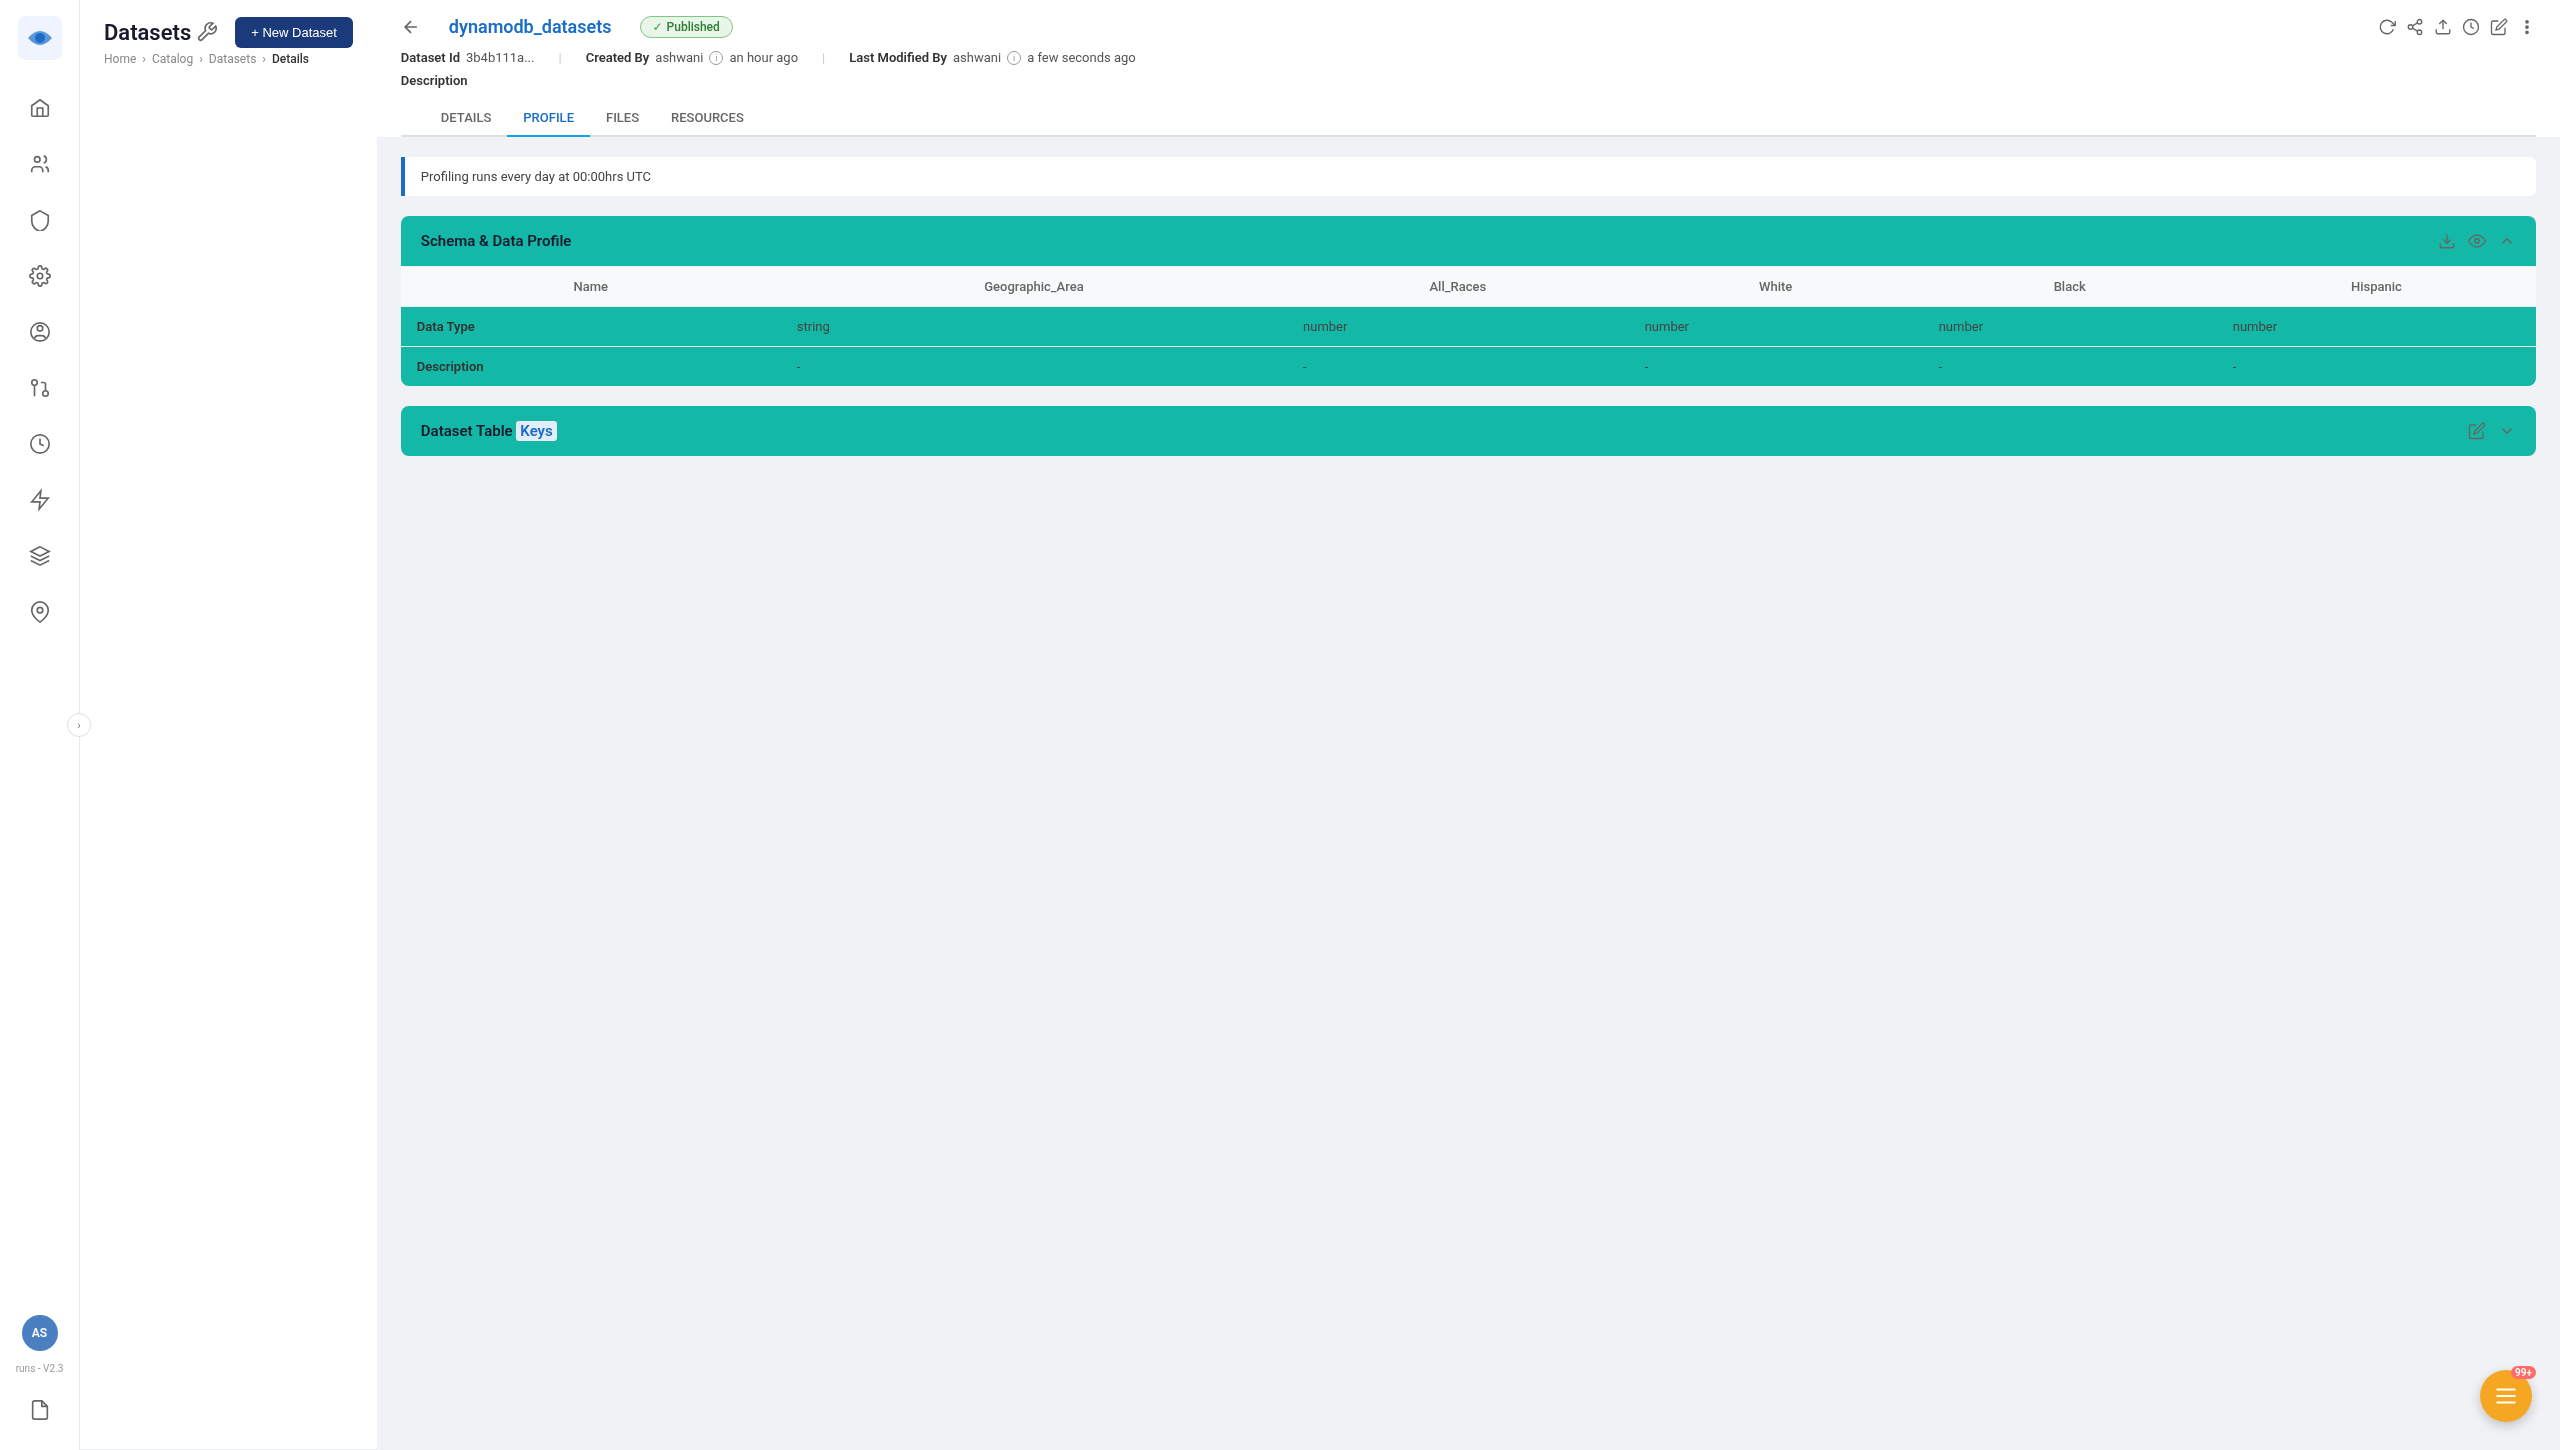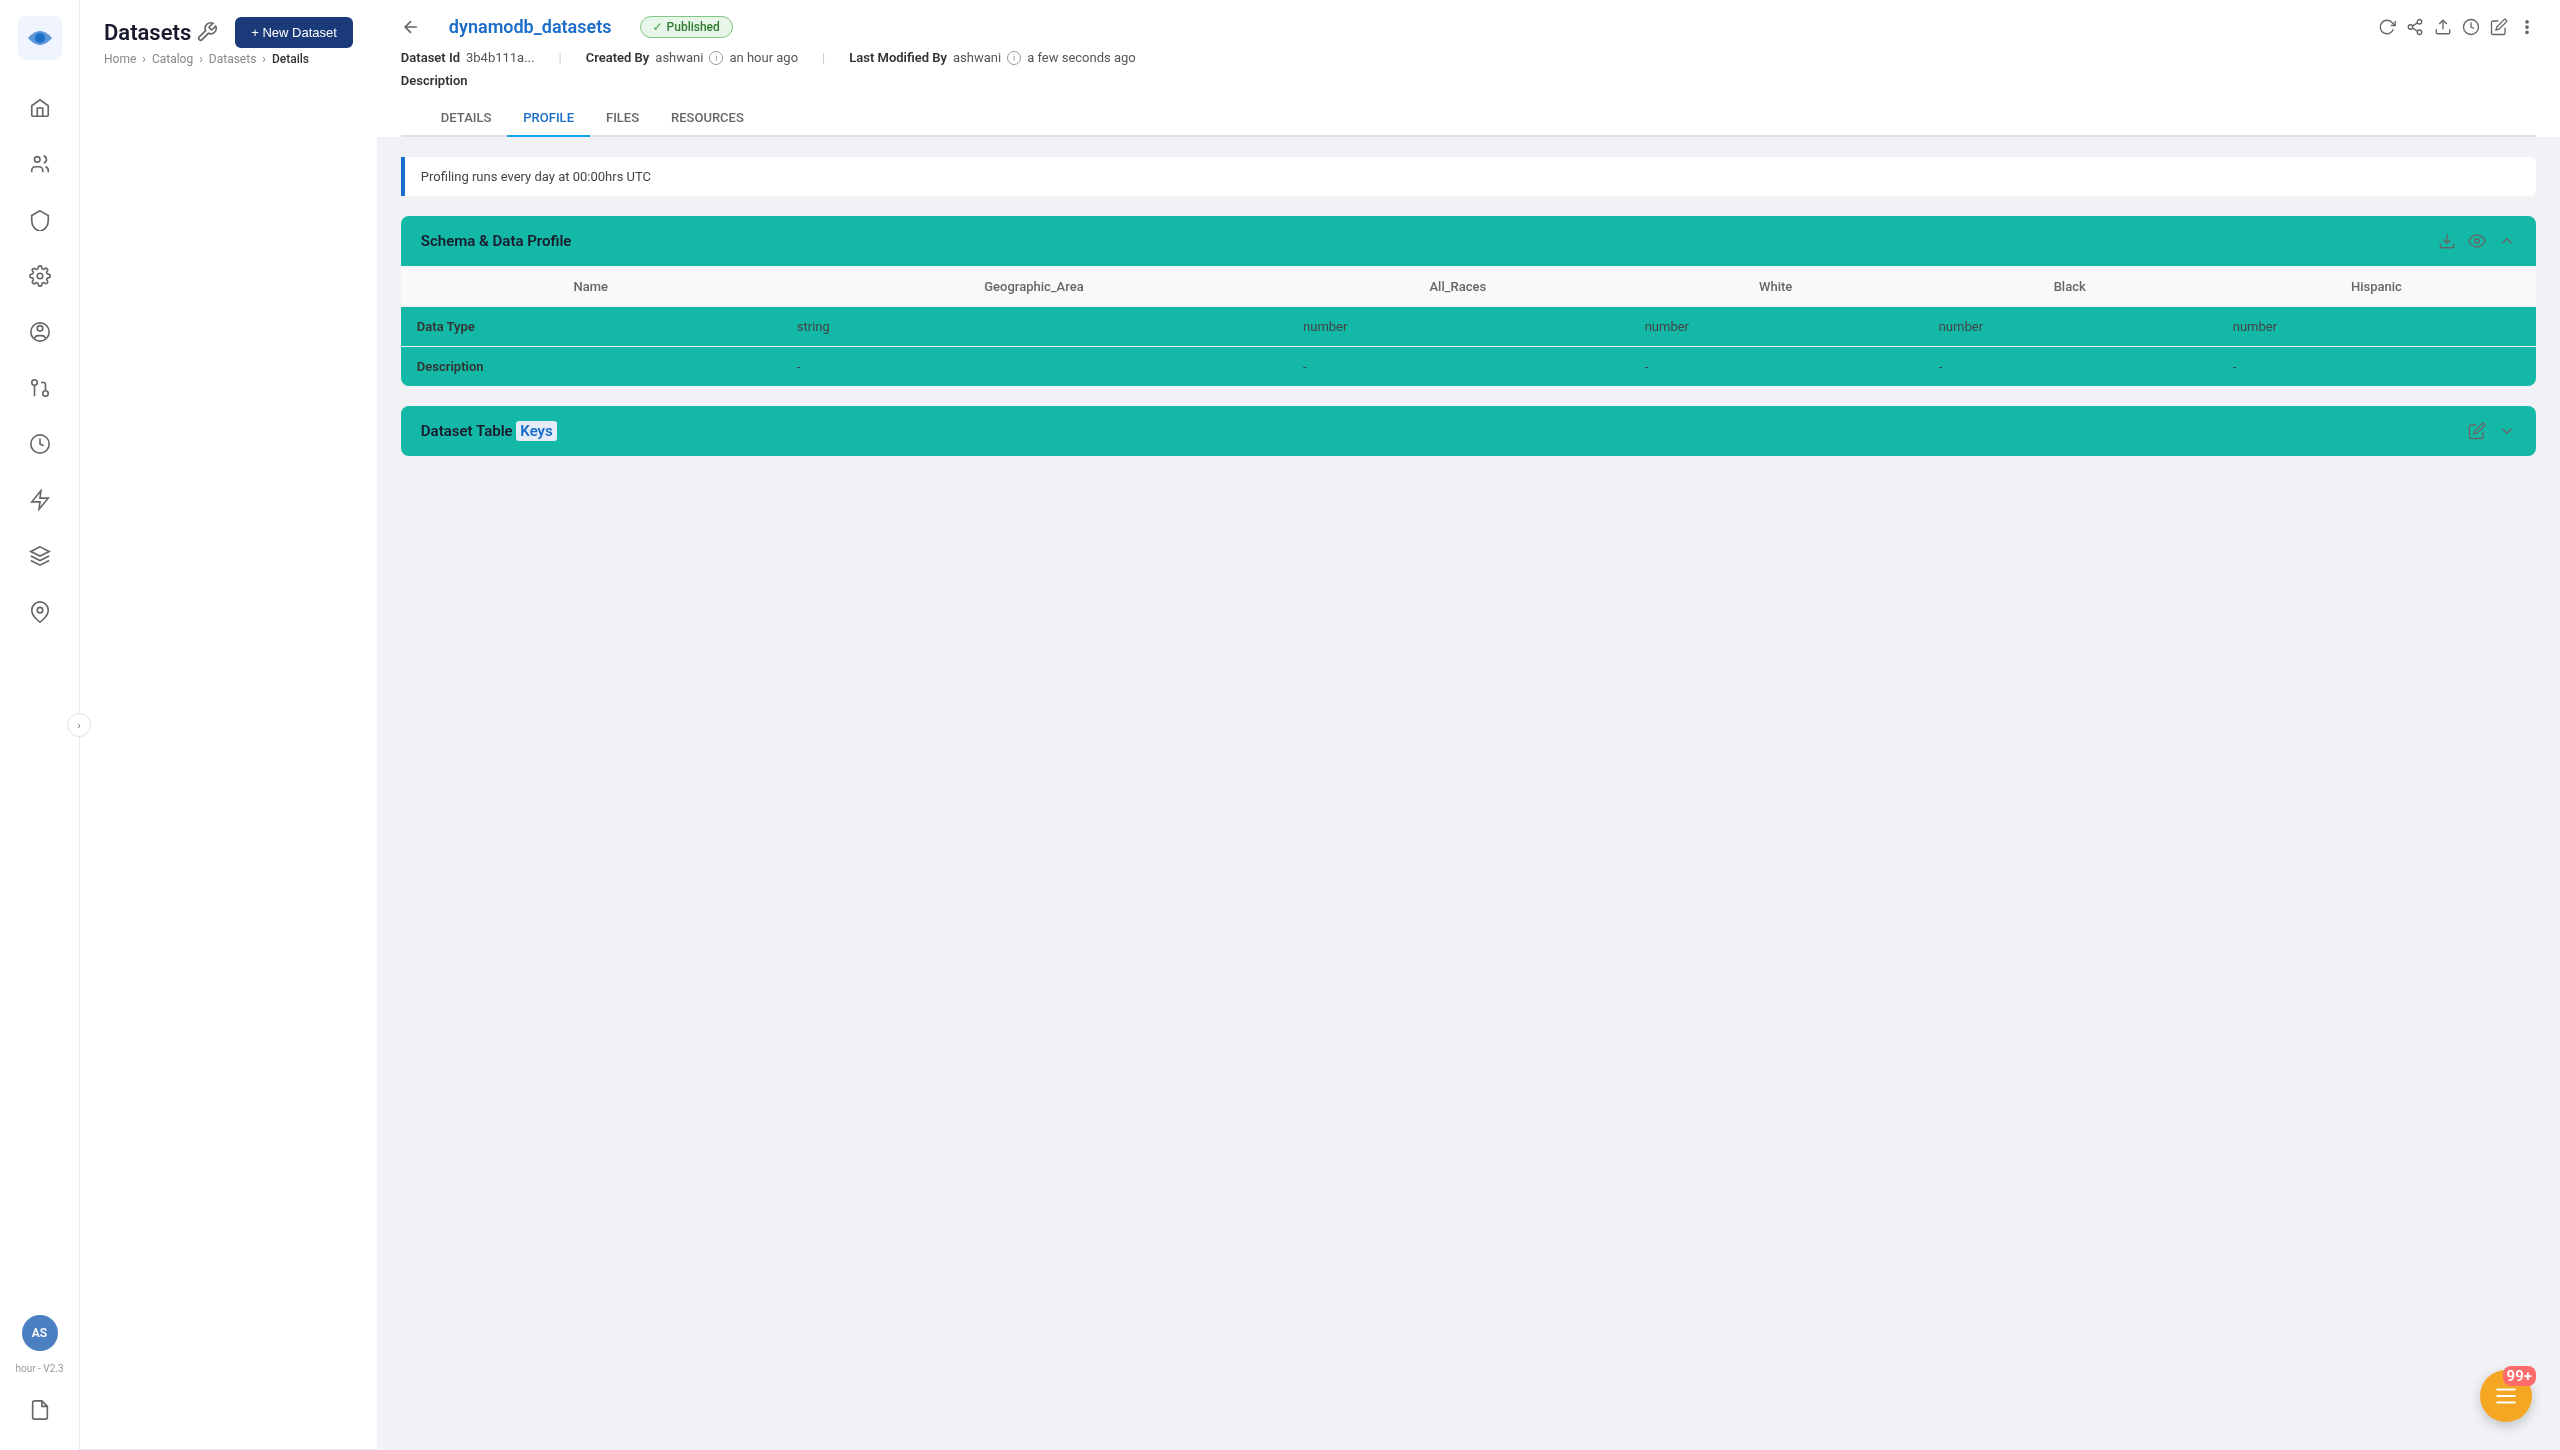--- a/index.html
+++ b/index.html
@@ -359,21 +359,21 @@
       justify-content: center;
       cursor: pointer;
       box-shadow: 0 4px 12px rgba(0,0,0,0.2);
     }
     .floating-btn-badge {
       position: absolute;
       top: -4px;
       right: -4px;
       background: #ff6b6b;
       color: #fff;
-      font-size: 15px;
+      font-size: 10px;
       padding: 1px 4px;
       border-radius: 8px;
       font-weight: 600;
     }
   </style>
 </head>
 <body>
 
 <div class="sidebar">
   <div class="sidebar-logo">
@@ -457,21 +457,21 @@
           <path d="M21 10c0 7-9 13-9 13s-9-6-9-13a9 9 0 0118 0z"></path>
           <circle cx="12" cy="10" r="3"></circle>
         </svg>
     </div>
   </div>
 
   <div class="sidebar-expand">›</div>
 
   <div class="sidebar-bottom">
     <div class="avatar">AS</div>
-    <div class="sidebar-version">hour - V2.3</div>
+    <div class="sidebar-version">runs - V2.3</div>
 
     <div class="sidebar-item">
       <svg viewBox="0 0 24 24" fill="none" stroke="currentColor" stroke-width="1.8">
           <path d="M14 2H6a2 2 0 00-2 2v16a2 2 0 002 2h12a2 2 0 002-2V8z"></path>
           <path d="M14 2v6h6"></path>
         </svg>
     </div>
   </div>
 </div>
 

